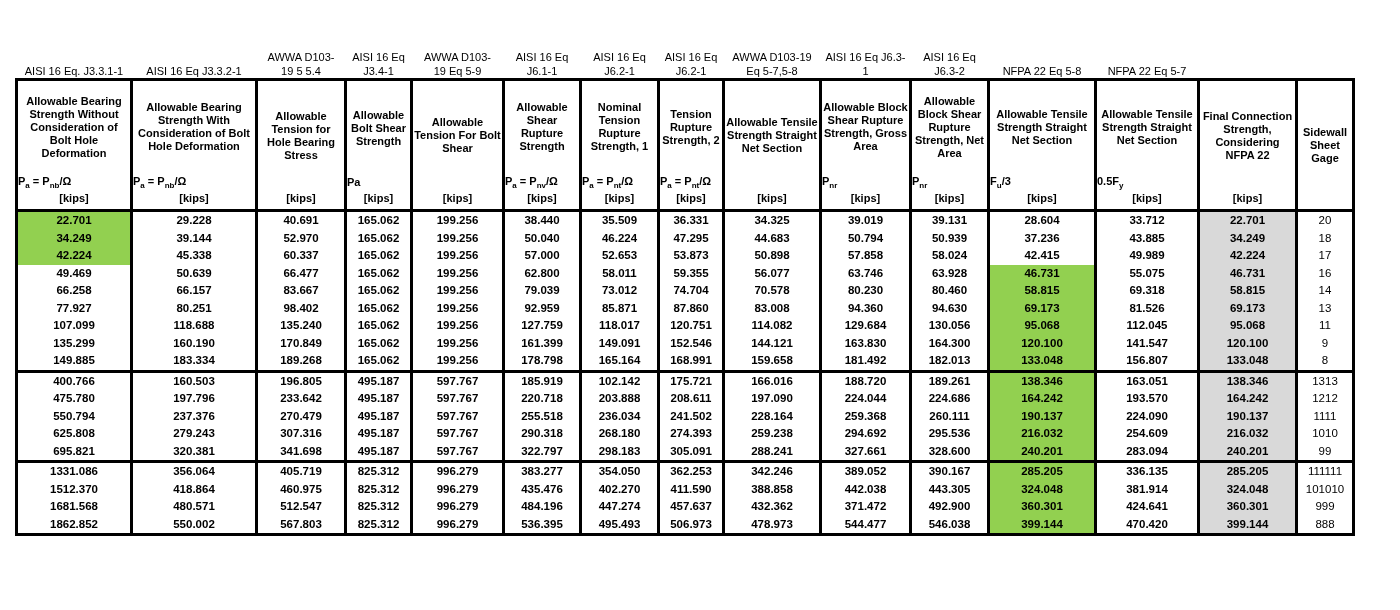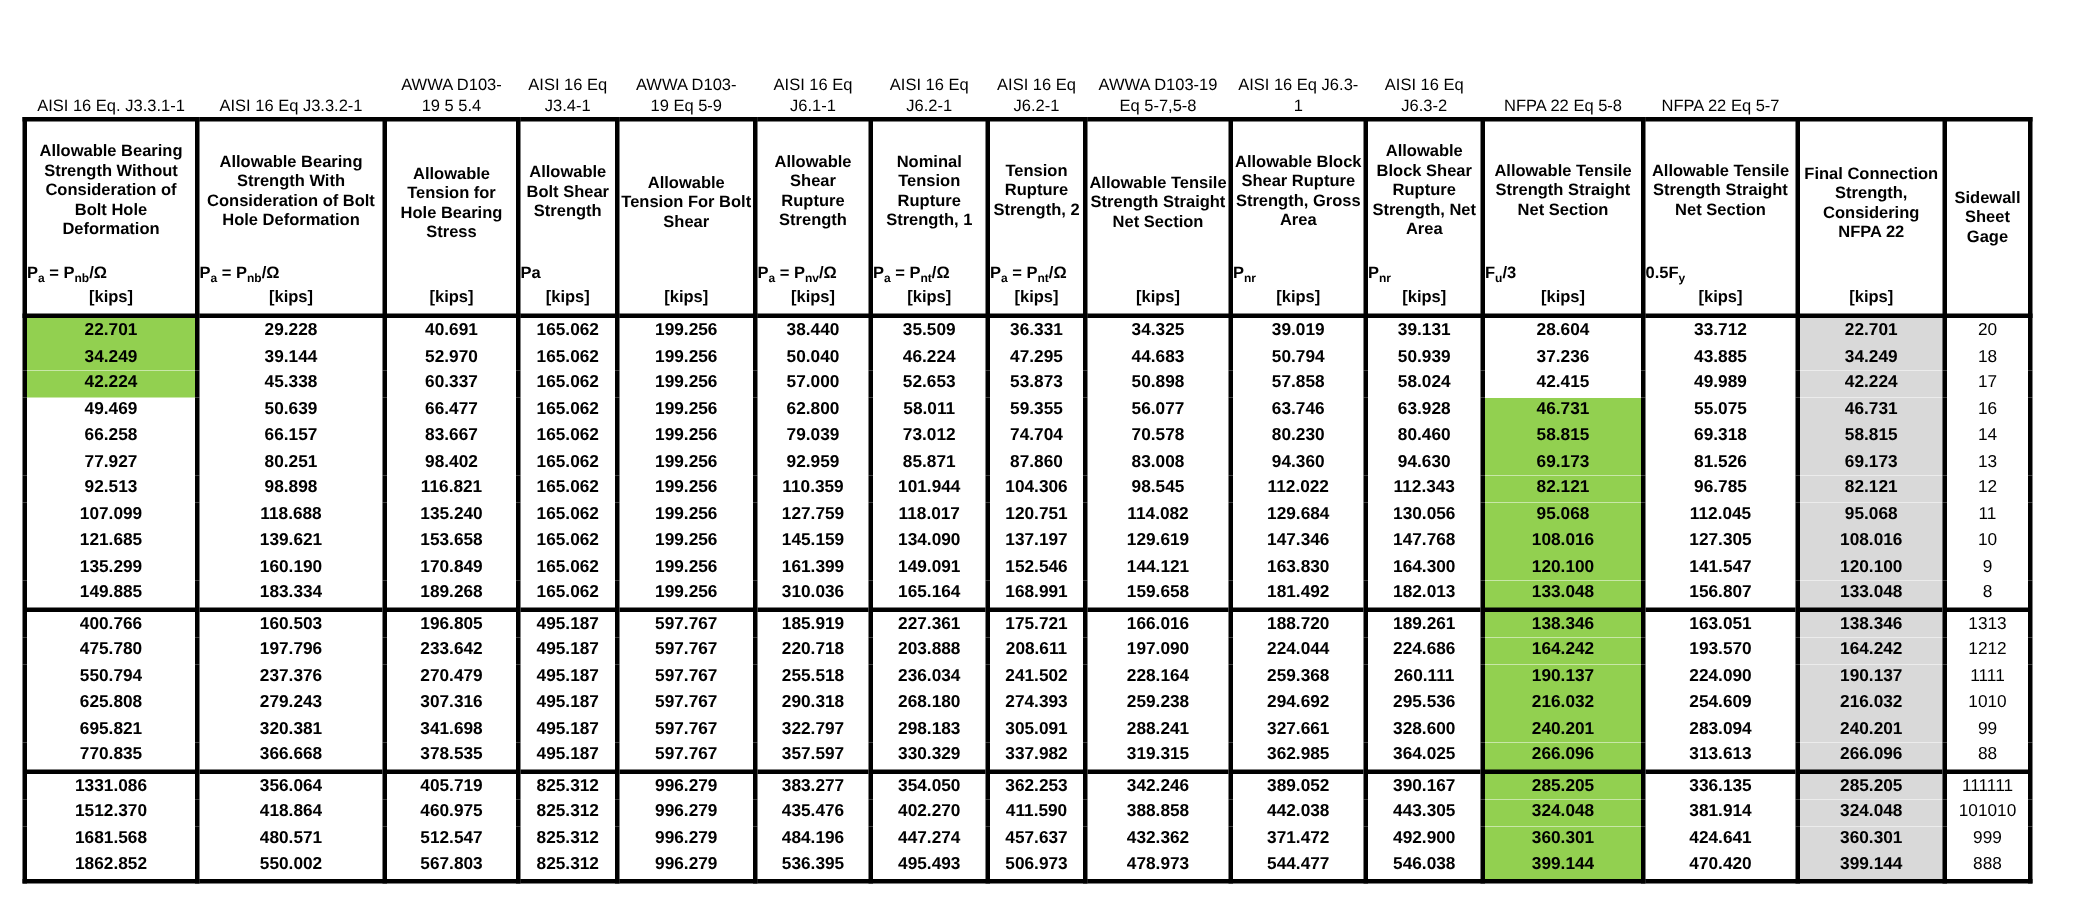--- a/index.html
+++ b/index.html
@@ -290,71 +290,37 @@
           <td class="cell">87.860</td>
           <td class="cell">83.008</td>
           <td class="cell">94.360</td>
           <td class="cell">94.630</td>
           <td class="cell" style="background: rgb(146, 208, 80);">69.173</td>
           <td class="cell">81.526</td>
           <td class="cell" style="background: rgb(217, 217, 217);">69.173</td>
           <td class="cell gage">13</td>
         </tr>
         <tr>
-          <td class="cell">92.513</td>
-          <td class="cell">98.898</td>
-          <td class="cell">116.821</td>
-          <td class="cell">165.062</td>
-          <td class="cell">199.256</td>
-          <td class="cell">110.359</td>
-          <td class="cell">101.944</td>
-          <td class="cell">104.306</td>
-          <td class="cell">98.545</td>
-          <td class="cell">112.022</td>
-          <td class="cell">112.343</td>
-          <td class="cell" style="background: rgb(146, 208, 80);">82.121</td>
-          <td class="cell">96.785</td>
-          <td class="cell" style="background: rgb(217, 217, 217);">82.121</td>
-          <td class="cell gage">12</td>
-        </tr>
-        <tr>
           <td class="cell">107.099</td>
           <td class="cell">118.688</td>
           <td class="cell">135.240</td>
           <td class="cell">165.062</td>
           <td class="cell">199.256</td>
           <td class="cell">127.759</td>
           <td class="cell">118.017</td>
           <td class="cell">120.751</td>
           <td class="cell">114.082</td>
           <td class="cell">129.684</td>
           <td class="cell">130.056</td>
           <td class="cell" style="background: rgb(146, 208, 80);">95.068</td>
           <td class="cell">112.045</td>
           <td class="cell" style="background: rgb(217, 217, 217);">95.068</td>
           <td class="cell gage">11</td>
         </tr>
         <tr>
-          <td class="cell">121.685</td>
-          <td class="cell">139.621</td>
-          <td class="cell">153.658</td>
-          <td class="cell">165.062</td>
-          <td class="cell">199.256</td>
-          <td class="cell">145.159</td>
-          <td class="cell">134.090</td>
-          <td class="cell">137.197</td>
-          <td class="cell">129.619</td>
-          <td class="cell">147.346</td>
-          <td class="cell">147.768</td>
-          <td class="cell" style="background: rgb(146, 208, 80);">108.016</td>
-          <td class="cell">127.305</td>
-          <td class="cell" style="background: rgb(217, 217, 217);">108.016</td>
-          <td class="cell gage">10</td>
-        </tr>
-        <tr>
           <td class="cell">135.299</td>
           <td class="cell">160.190</td>
           <td class="cell">170.849</td>
           <td class="cell">165.062</td>
           <td class="cell">199.256</td>
           <td class="cell">161.399</td>
           <td class="cell">149.091</td>
           <td class="cell">152.546</td>
           <td class="cell">144.121</td>
           <td class="cell">163.830</td>
@@ -363,41 +329,41 @@
           <td class="cell">141.547</td>
           <td class="cell" style="background: rgb(217, 217, 217);">120.100</td>
           <td class="cell gage">9</td>
         </tr>
         <tr>
           <td class="cell">149.885</td>
           <td class="cell">183.334</td>
           <td class="cell">189.268</td>
           <td class="cell">165.062</td>
           <td class="cell">199.256</td>
-          <td class="cell">310.036</td>
+          <td class="cell">178.798</td>
           <td class="cell">165.164</td>
           <td class="cell">168.991</td>
           <td class="cell">159.658</td>
           <td class="cell">181.492</td>
           <td class="cell">182.013</td>
           <td class="cell" style="background: rgb(146, 208, 80);">133.048</td>
           <td class="cell">156.807</td>
           <td class="cell" style="background: rgb(217, 217, 217);">133.048</td>
           <td class="cell gage">8</td>
         </tr>
       </tbody>
       <tbody class="grp">
         <tr>
           <td class="cell">400.766</td>
           <td class="cell">160.503</td>
           <td class="cell">196.805</td>
           <td class="cell">495.187</td>
           <td class="cell">597.767</td>
           <td class="cell">185.919</td>
-          <td class="cell">227.361</td>
+          <td class="cell">102.142</td>
           <td class="cell">175.721</td>
           <td class="cell">166.016</td>
           <td class="cell">188.720</td>
           <td class="cell">189.261</td>
           <td class="cell" style="background: rgb(146, 208, 80);">138.346</td>
           <td class="cell">163.051</td>
           <td class="cell" style="background: rgb(217, 217, 217);">138.346</td>
           <td class="cell gage">1313</td>
         </tr>
         <tr>
@@ -461,37 +427,20 @@
           <td class="cell">298.183</td>
           <td class="cell">305.091</td>
           <td class="cell">288.241</td>
           <td class="cell">327.661</td>
           <td class="cell">328.600</td>
           <td class="cell" style="background: rgb(146, 208, 80);">240.201</td>
           <td class="cell">283.094</td>
           <td class="cell" style="background: rgb(217, 217, 217);">240.201</td>
           <td class="cell gage">99</td>
         </tr>
-        <tr>
-          <td class="cell">770.835</td>
-          <td class="cell">366.668</td>
-          <td class="cell">378.535</td>
-          <td class="cell">495.187</td>
-          <td class="cell">597.767</td>
-          <td class="cell">357.597</td>
-          <td class="cell">330.329</td>
-          <td class="cell">337.982</td>
-          <td class="cell">319.315</td>
-          <td class="cell">362.985</td>
-          <td class="cell">364.025</td>
-          <td class="cell" style="background: rgb(146, 208, 80);">266.096</td>
-          <td class="cell">313.613</td>
-          <td class="cell" style="background: rgb(217, 217, 217);">266.096</td>
-          <td class="cell gage">88</td>
-        </tr>
       </tbody>
       <tbody class="grp">
         <tr>
           <td class="cell">1331.086</td>
           <td class="cell">356.064</td>
           <td class="cell">405.719</td>
           <td class="cell">825.312</td>
           <td class="cell">996.279</td>
           <td class="cell">383.277</td>
           <td class="cell">354.050</td>

